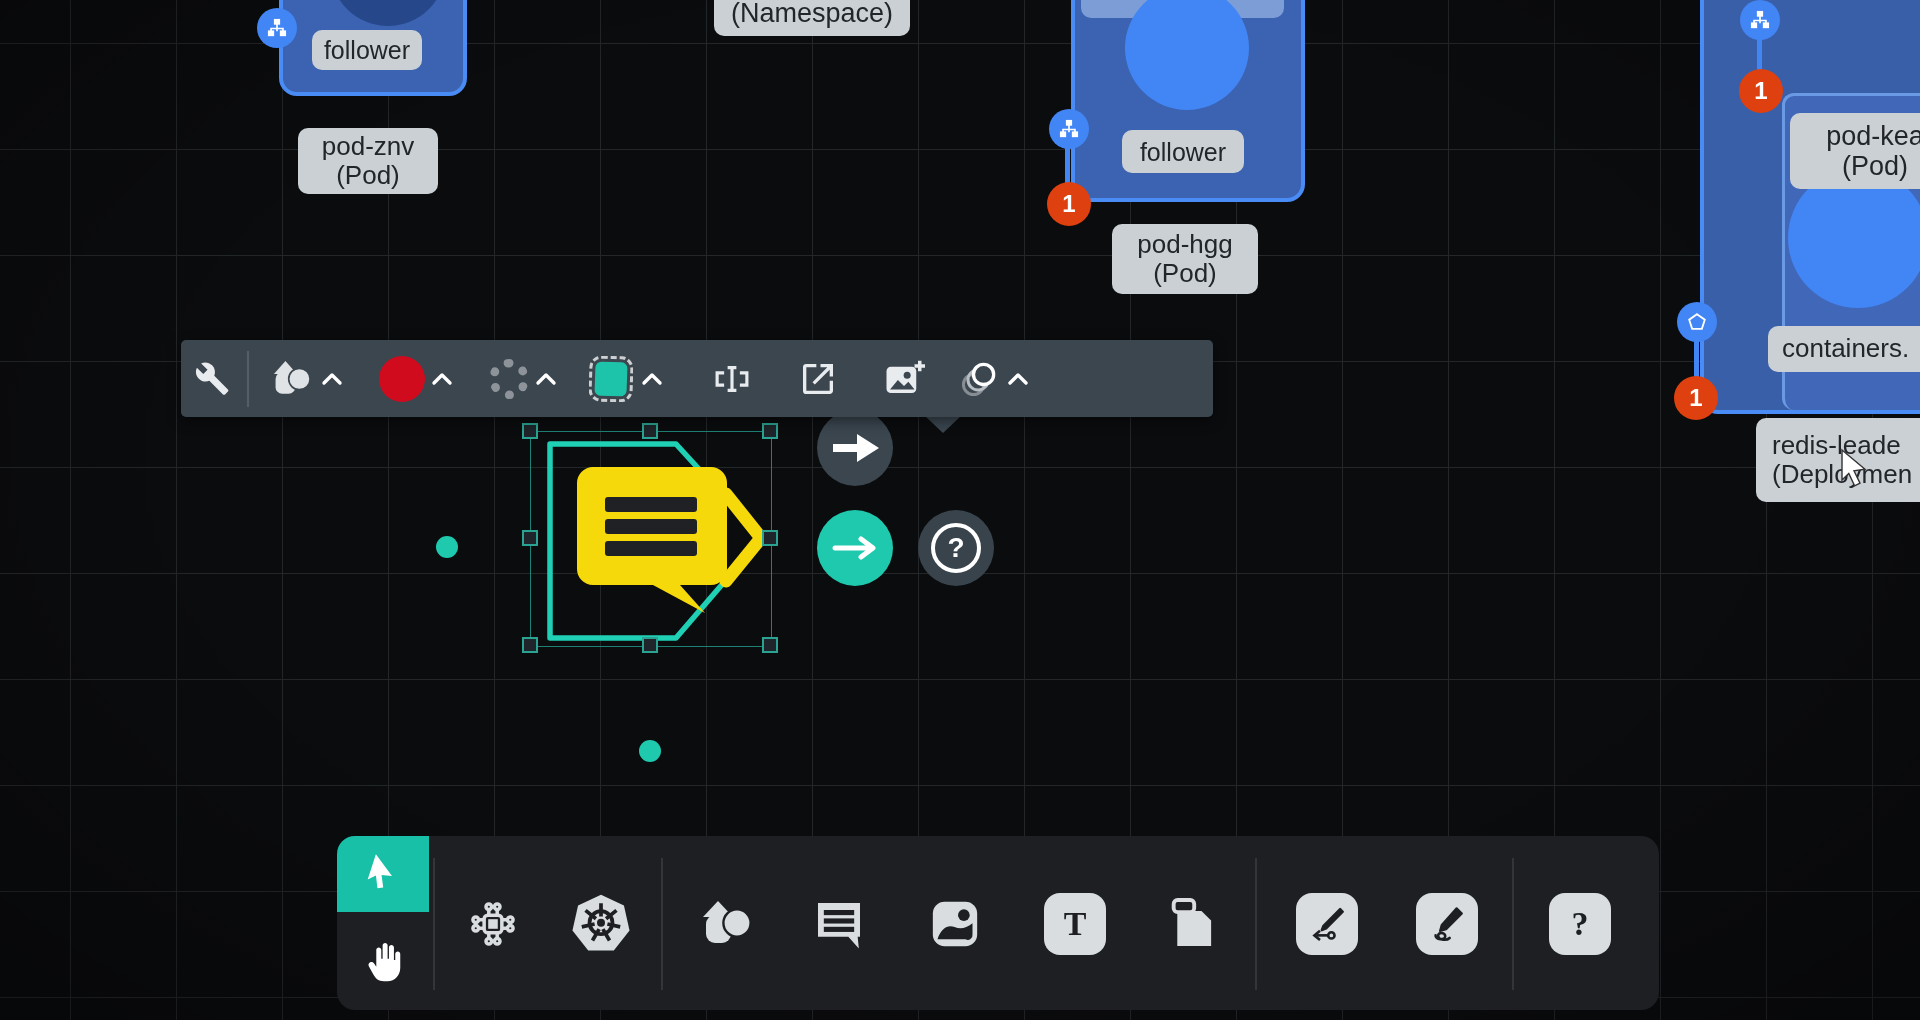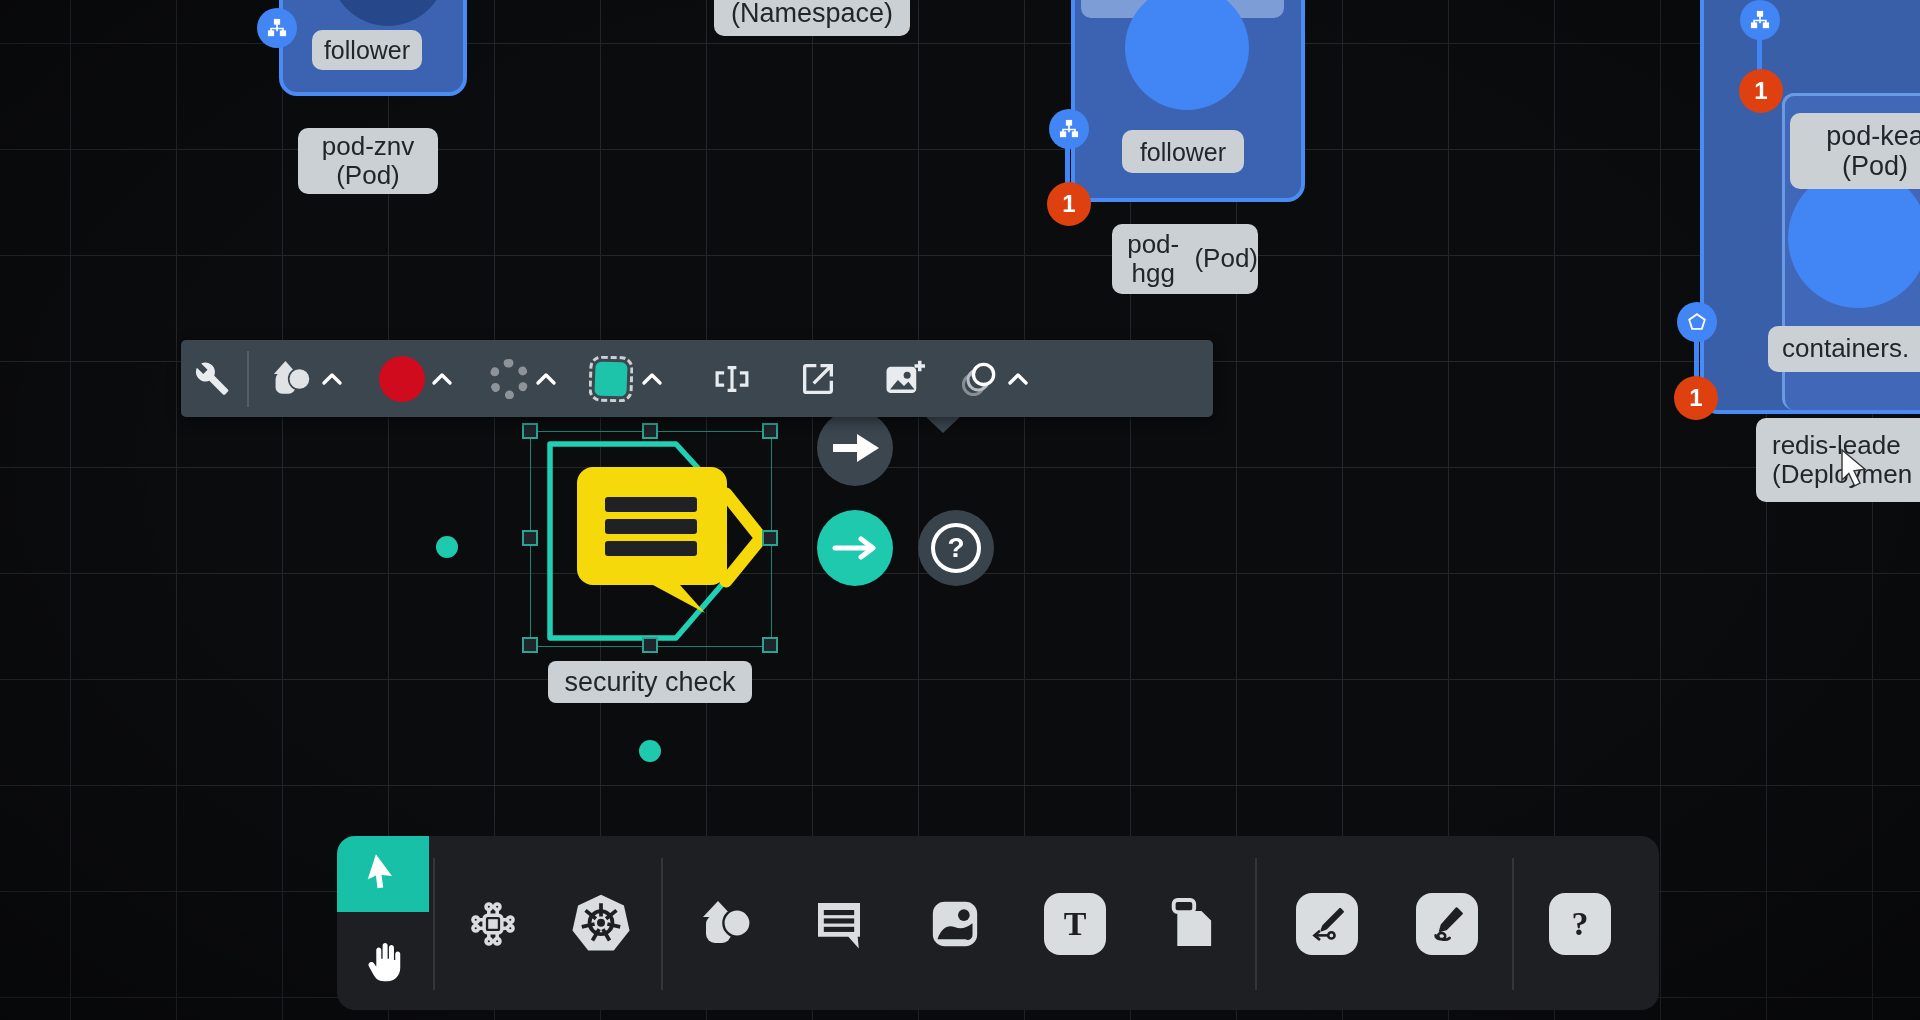--- a/index.html
+++ b/index.html
@@ -106,21 +106,21 @@
     <svg width="22" height="22" viewBox="0 0 24 24">
         <g stroke="#fff" stroke-width="1.8" fill="#fff">
           <rect x="9.5" y="3" width="5" height="4.5"></rect>
           <rect x="3" y="15.5" width="5" height="4.5"></rect>
           <rect x="16" y="15.5" width="5" height="4.5"></rect>
           <path d="M12 7.5v4M5.5 15.5v-3h13v3M12 11.5v4" fill="none"></path>
         </g>
       </svg>
   </div>
   <div class="badge badge-red" style="left:1047px;top:182px;width:44px;height:44px;">1</div>
-  <div class="chip" style="left:1112px;top:224px;width:146px;height:70px;flex-direction:row;">
+  <div class="chip" style="left:1112px;top:224px;width:146px;height:70px;flex-direction:column;">
     <span>pod-hgg</span>
     <span>(Pod)</span>
   </div>
 
   <div class="node node-outer" style="left:1700px;top:-70px;width:262px;height:484px;">
     <div class="abs" style="left:78px;top:159px;width:200px;height:314px;background:#4067b8;border-top:3px solid #6b9ae4;border-left:3px solid #6b9ae4;border-radius:12px;"></div>
   </div>
   <div class="ccircle" style="left:1788px;top:168px;width:140px;height:140px;"></div>
   <div class="cbox" style="left:1813px;top:203px;width:120px;height:70px;gap:10px;justify-content:flex-start;padding-left:12px;box-sizing:border-box;">
     <div class="cbar" style="height:48px;width:8px;"></div>
@@ -242,21 +242,20 @@
   </svg>
   <div class="sel-box"></div>
   <div class="handle" style="left:522px;top:423px;"></div>
   <div class="handle" style="left:642px;top:423px;"></div>
   <div class="handle" style="left:762px;top:423px;"></div>
   <div class="handle" style="left:522px;top:530px;"></div>
   <div class="handle" style="left:762px;top:530px;"></div>
   <div class="handle" style="left:522px;top:637px;"></div>
   <div class="handle" style="left:642px;top:637px;"></div>
   <div class="handle" style="left:762px;top:637px;"></div>
-  <div class="chip" style="left:548px;top:661px;width:204px;height:42px;font-size:27px;border-radius:8px;z-index:12;">security check</div>
   <div class="dot" style="left:436px;top:536px;"></div>
   <div class="dot" style="left:639px;top:740px;"></div>
 
   <div class="round-btn" style="left:817px;top:410px;background:#3b464f;z-index:8;">
     <svg width="52" height="30" viewBox="0 0 52 30">
         <rect x="4" y="11" width="26" height="8" fill="#fff"></rect>
         <polygon points="28,1 50,15 28,29" fill="#fff"></polygon>
       </svg>
   </div>
   <div class="round-btn" style="left:817px;top:510px;background:#1ec9ae;">

